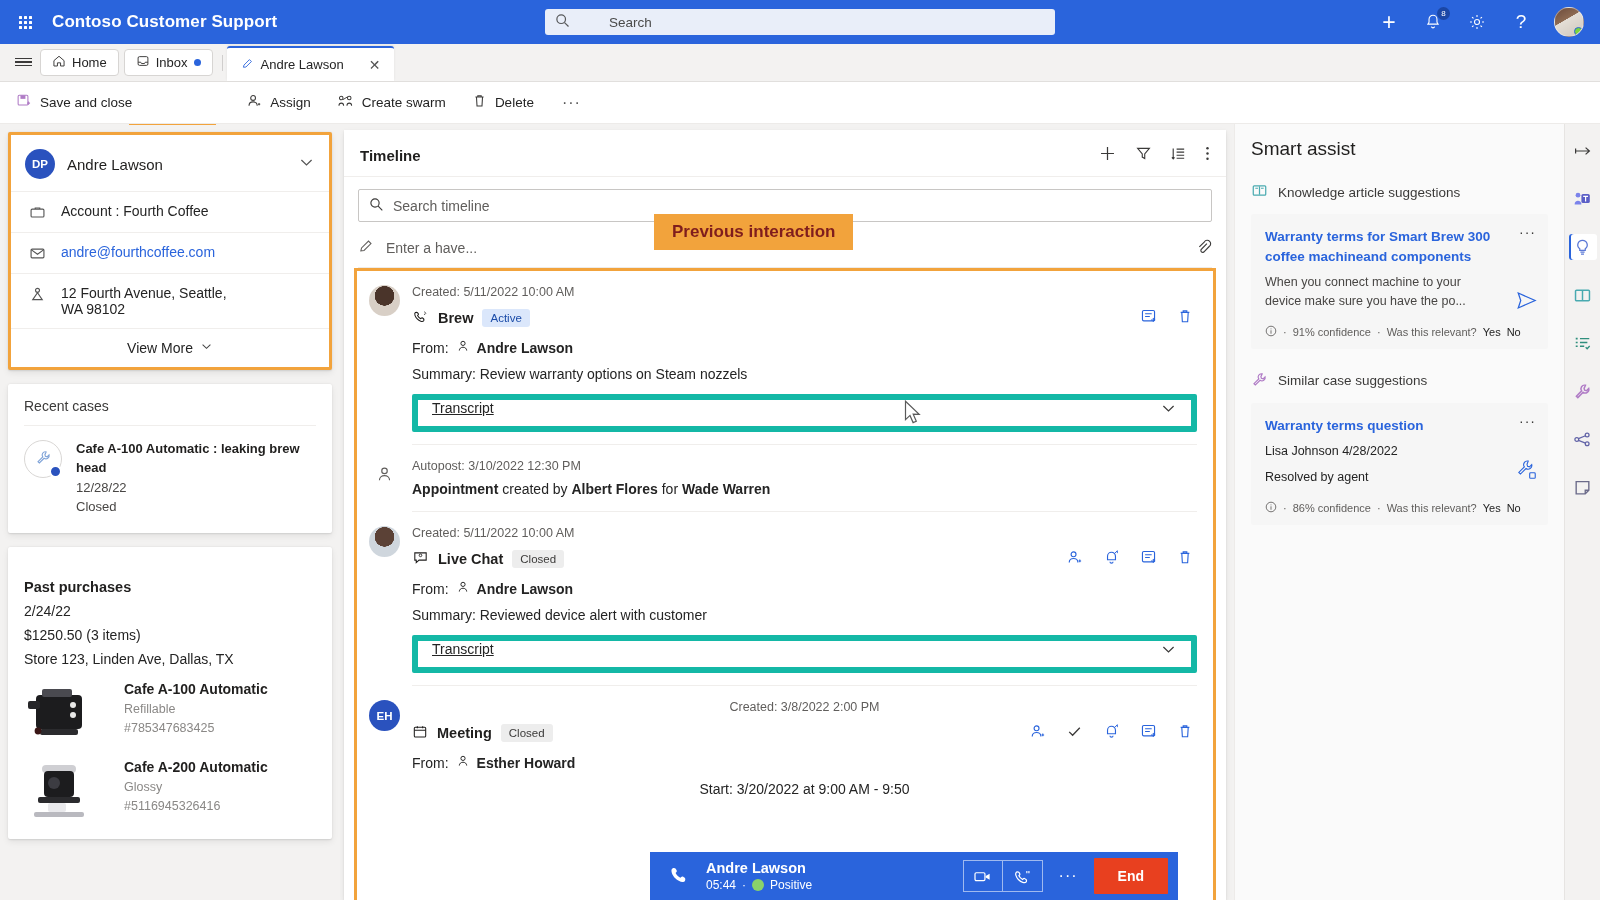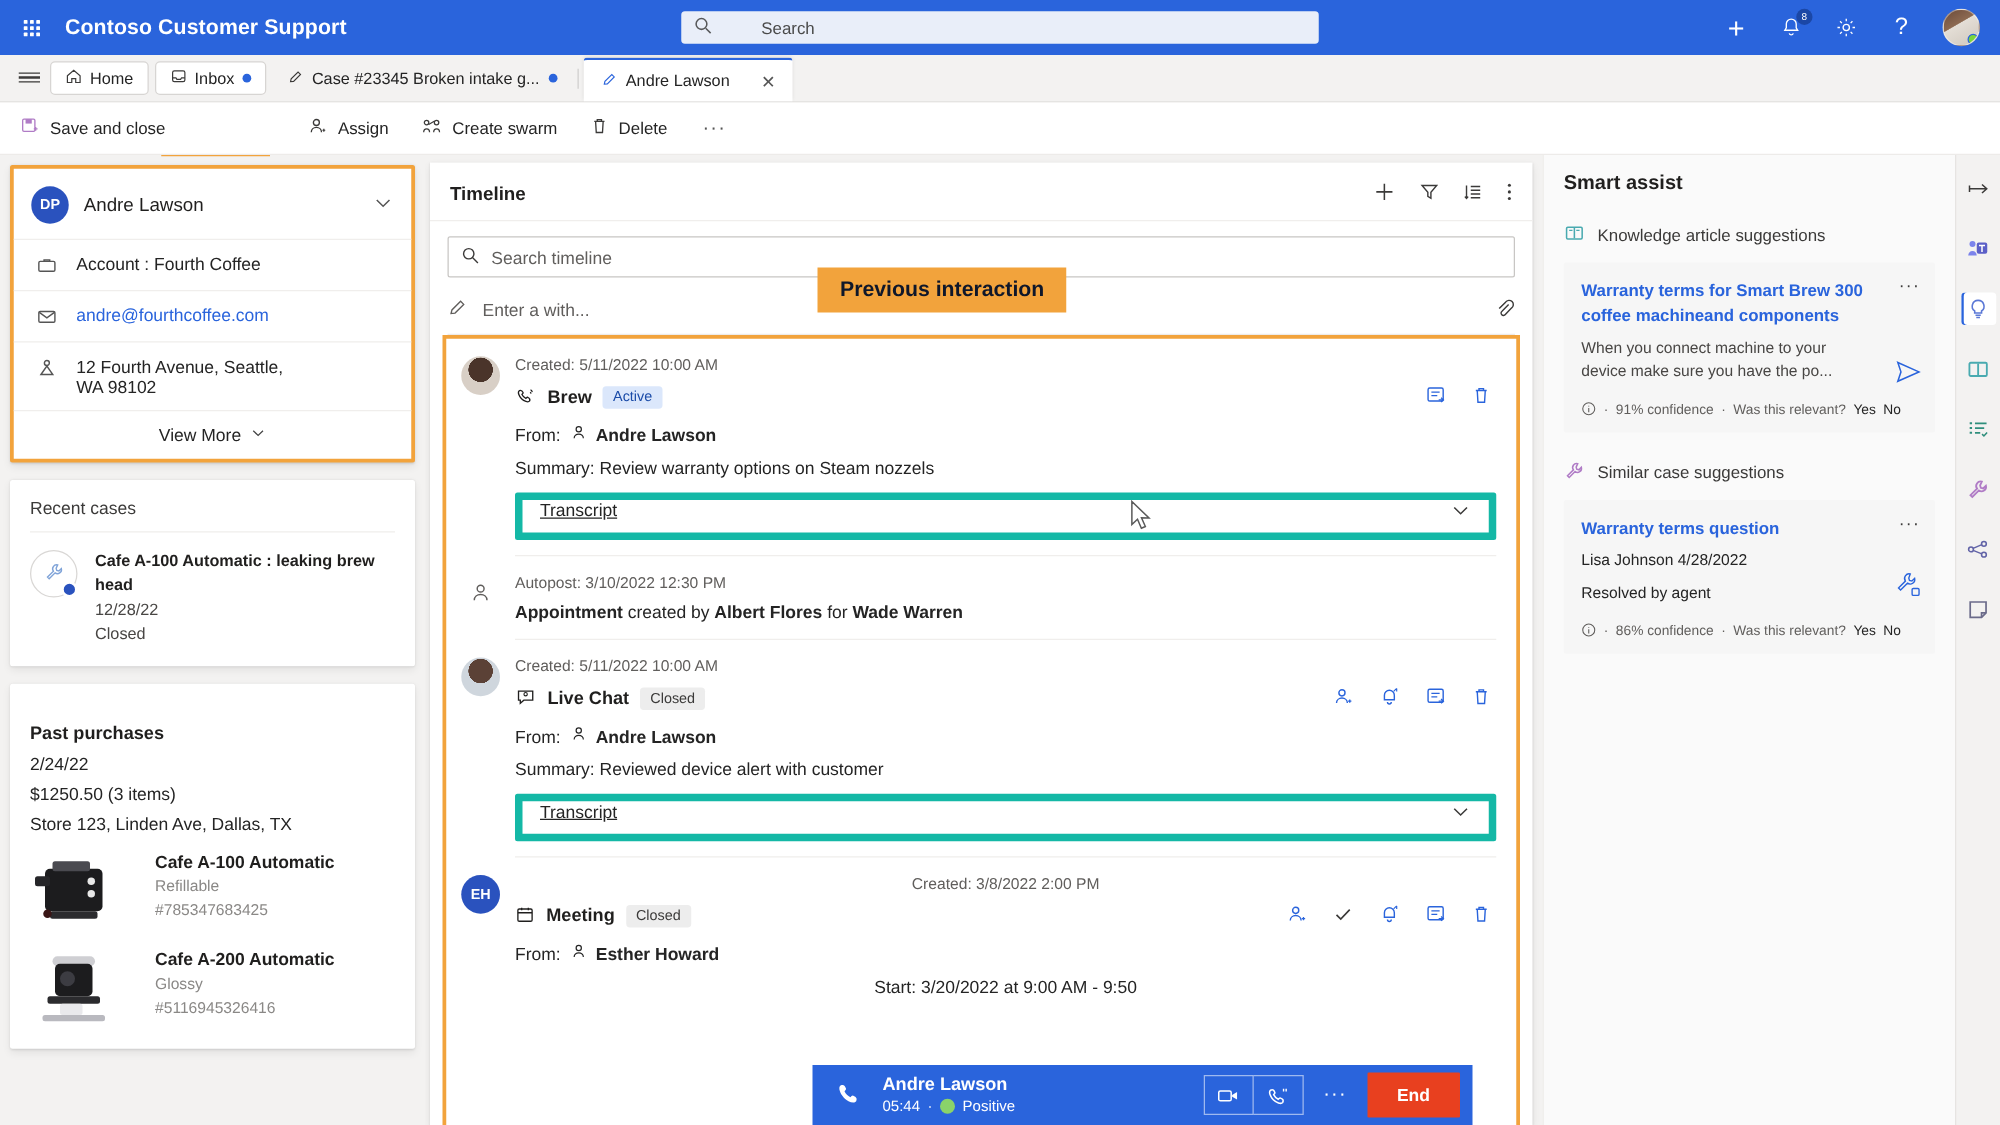--- a/index.html
+++ b/index.html
@@ -156,21 +156,21 @@
     margin: 12px 14px 0; height: 33px; border: 1px solid #c8c6c4; border-radius: 2px;
     display: flex; align-items: center; padding: 0 10px; gap: 9px;
   }
   .tl-search input { border: 0; outline: 0; width: 100%; font-size: 14px; font-family: "Liberation Sans", sans-serif; color: #242424; }
   .tl-search input::placeholder { color: #605e5c; }
   .tl-note {
     margin: 6px 14px 0; height: 40px; border-bottom: 1px solid #edebe9;
     display: flex; align-items: center; gap: 12px; color: #605e5c; font-size: 14px; position: relative;
   }
   .prev-tag {
-    position: absolute; background: #f2a33c; color: #0f172a; font-size: 17px; font-weight: bold;
+    position: absolute; background: #f2a33c; color: #7f1d1d; font-size: 17px; font-weight: bold;
     padding: 8px 18px; left: 296px; top: -14px; z-index: 6; white-space: nowrap;
   }
   .tl-body { border: 3px solid #f2a33c; margin: 0 10px; height: calc(100% - 135px); overflow: hidden; position: relative; background: #fff; }
   .tl-item { display: flex; gap: 12px; padding: 14px 16px 0 12px; }
   .tl-ava { width: 31px; height: 31px; border-radius: 50%; flex: none; overflow: hidden; }
   .tl-ava.photo1 { background: radial-gradient(circle at 50% 35%, #4a342a 0 38%, #d8cfc6 39% 100%); }
   .tl-ava.photo2 { background: radial-gradient(circle at 50% 35%, #5b4136 0 38%, #cfd6dd 39% 100%); }
   .tl-ava.initials { background: #2a52be; color: #fff; font-size: 11.5px; font-weight: bold;
                      display: flex; align-items: center; justify-content: center; }
   .tl-ava.sys { background: transparent; display: flex; align-items: center; justify-content: center; color: #605e5c; }
@@ -187,21 +187,21 @@
   .tl-from b { font-weight: bold; }
   .tl-sum { font-size: 14px; color: #242424; margin-top: 10px; }
   .transcript {
     margin-top: 12px; border: 6px solid #14b8a6; border-radius: 2px; height: 38px;
     display: flex; padding: 0 14px; font-size: 14px; color: #242424; text-decoration: underline;
   }
   .transcript .chev { color: #3b3a39; }
   .cursor-arrow { position: absolute; left: 560px; top: 270px; pointer-events: none; }
 
   
-  .sa-title { font-size: 16px; font-weight: bold; color: #201f1e; }
+  .sa-title { font-size: 19px; font-weight: normal; color: #201f1e; }
   .sa-section { display: flex; align-items: center; gap: 10px; margin-top: 22px; font-size: 13.5px; color: #3b3a39; }
   .sa-card { background: #f6f6f6; border-radius: 2px; padding: 13px 14px 10px; margin-top: 12px; position: relative; }
   .sa-card-title { font-size: 13.5px; font-weight: bold; color: #2a64dc; line-height: 1.45; padding-right: 34px; }
   .sa-card-sub { font-size: 12.5px; color: #484644; margin-top: 7px; line-height: 1.5; padding-right: 34px; }
   .sa-dots { position: absolute; right: 12px; top: 10px; color: #3b3a39; font-size: 14px; letter-spacing: 1px; cursor: pointer; }
   .sa-send { position: absolute; right: 10px; bottom: 34px; color: #2a64dc; cursor: pointer; }
   .sa-foot { display: flex; align-items: center; gap: 6px; font-size: 11px; color: #605e5c; margin-top: 14px; }
   .sa-foot .yn { color: #242424; }
 
   
@@ -293,29 +293,20 @@
     <span>
       <svg width="14" height="14" viewBox="0 0 16 16">
           <rect x="2.4" y="3" width="11.2" height="10" rx="1.6" fill="none" stroke="#3b3a39" stroke-width="1.1"></rect>
           <path d="M2.4 9.4h3l.9 1.5h3.4l.9-1.5h3" fill="none" stroke="#3b3a39" stroke-width="1.1"></path>
         </svg>
     </span>
     <span>Inbox</span>
     <span class="dot-blue"></span>
   </div>
 
-  <div class="sessiontab">
-    <span>
-      <svg width="13" height="13" viewBox="0 0 16 16">
-          <path d="M3 12.6 3.6 10 10.4 3.2l2.4 2.4L6 12.4Z" fill="none" stroke="#3b3a39" stroke-width="1.1"></path>
-        </svg>
-    </span>
-    <span>Case #23345 Broken intake g...</span>
-    <span class="dot-blue"></span>
-  </div>
 
   <div class="tab-sep"></div>
 
   <div class="sessiontab active">
     <span>
       <svg width="13" height="13" viewBox="0 0 16 16">
           <path d="M3 12.6 3.6 10 10.4 3.2l2.4 2.4L6 12.4Z" fill="none" stroke="#2a64dc" stroke-width="1.1"></path>
         </svg>
     </span>
     <span>Andre Lawson</span>
@@ -532,21 +523,21 @@
         <input value="" placeholder="Search timeline" style="">
       </div>
 
       <div class="tl-note">
         <div class="prev-tag">Previous interaction</div>
         <span>
           <svg width="16" height="16" viewBox="0 0 18 18">
               <path d="M3.2 14.4 4 11.2 11.8 3.4l2.8 2.8L6.8 14Z" fill="none" stroke="#605e5c" stroke-width="1.2"></path>
             </svg>
         </span>
-        <span>Enter a with...</span>
+        <span>Enter a have...</span>
         <span style="margin-left:auto;">
           <svg width="17" height="17" viewBox="0 0 18 18">
               <path d="M12.6 6 7 11.6a2 2 0 1 0 2.8 2.8L15 9a3.6 3.6 0 1 0-5-5L4.6 9.4" fill="none" stroke="#3b3a39" stroke-width="1.2"></path>
             </svg>
         </span>
       </div>
 
       <div class="tl-body">
 
         <div class="tl-item">

